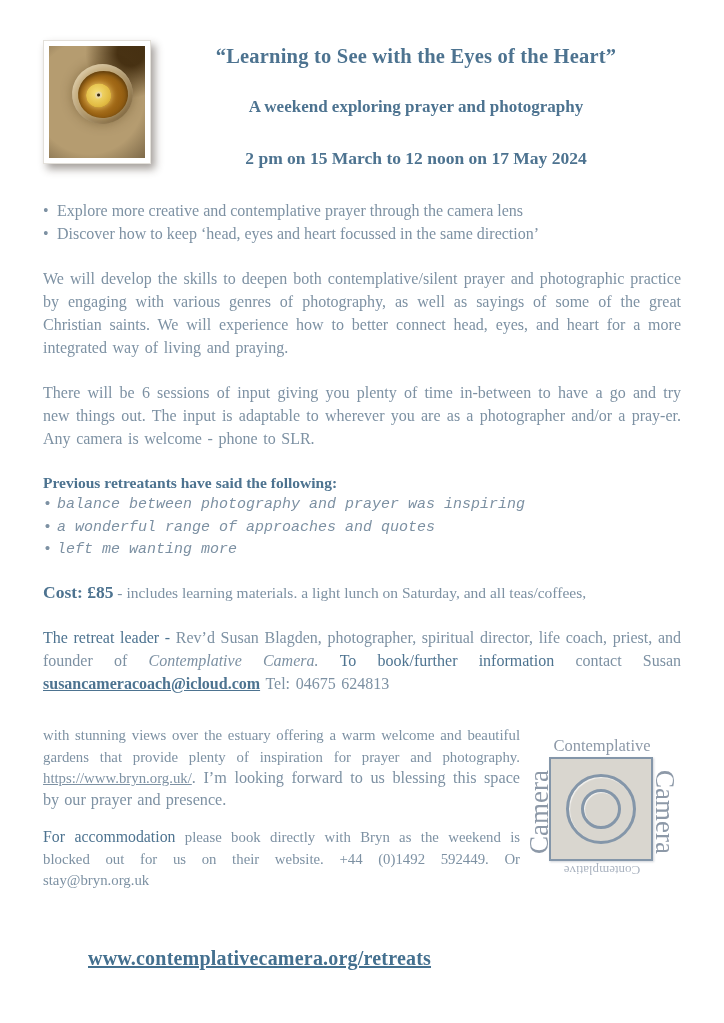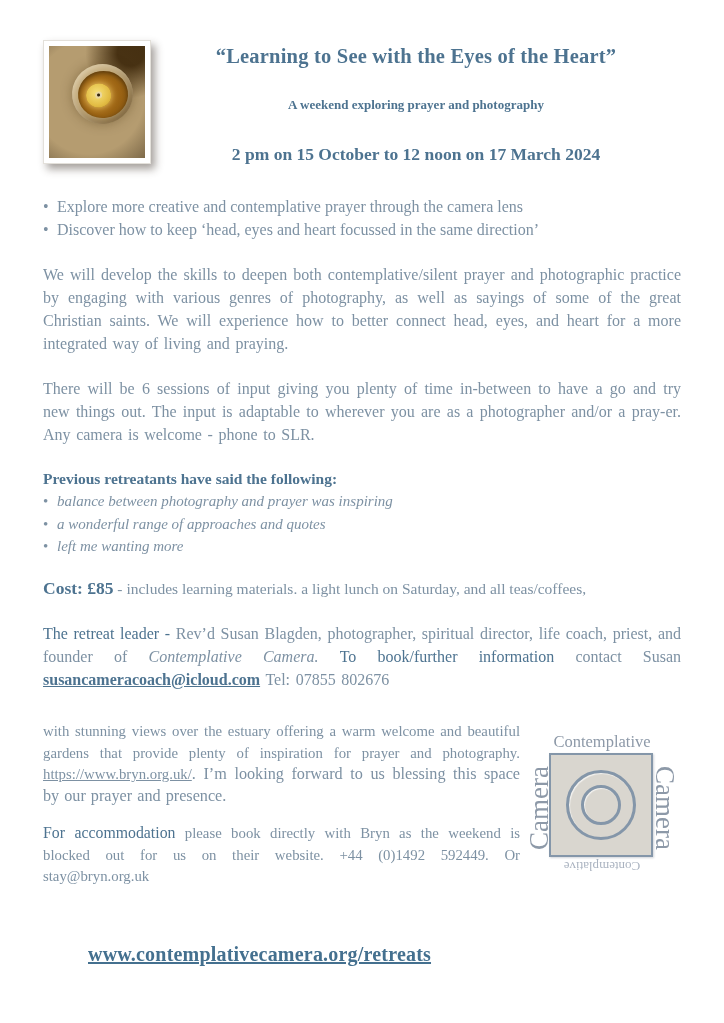--- a/index.html
+++ b/index.html
@@ -46,31 +46,31 @@
     position:absolute;left:16%;top:27%;width:50%;height:50%;border-radius:50%;
     background:radial-gradient(circle at 45% 40%, #f7e27a 0%, #e3bd45 60%, #c49a2a 100%);
     box-shadow:0 0 7px rgba(255,222,122,.85);
   }
   .eye-pupil{
     position:absolute;left:37%;top:34%;width:27%;height:28%;border-radius:50%;
     background:#33250e;border:2px solid #e9d79f;
   }
   .header-text{flex:1;text-align:center;padding-top:5px;}
   .title{font-size:20.5px;font-weight:bold;color:var(--heading);letter-spacing:.2px;}
-  .subtitle{font-size:13px;font-weight:bold;color:var(--heading);margin-top:29px;}
+  .subtitle{font-size:17px;font-weight:bold;color:var(--heading);margin-top:29px;}
   .dates{font-size:17.5px;font-weight:bold;color:var(--heading);margin-top:31px;}
 
   
   .intro-list{margin-top:30px;font-size:16px;line-height:23px;}
   .bullet{display:inline-block;width:14px;}
   .para{font-size:16px;line-height:23px;text-align:justify;margin-top:22px;word-spacing:1.6px;}
 
   .testimonials{margin-top:21px;}
   .testi-heading{font-weight:bold;color:var(--heading);font-size:15.5px;line-height:23px;}
-  .testi-item{font-style:italic;font-size:15px;line-height:22.5px;}
+  .testi-item{font-style:italic;font-size:15px;line-height:22.5px;font-family:Liberation Mono, monospace;}
   .testi-item .bullet{font-style:normal;}
 
   .cost{margin-top:18px;font-size:15.5px;line-height:24px;}
   .cost-label{font-weight:bold;font-size:17.5px;color:var(--heading);}
 
   .leader{margin-top:21px;font-size:16px;line-height:23px;text-align:justify;word-spacing:1.6px;}
   .bold{font-weight:normal;color:var(--heading);}
   .italic{font-style:italic;}
   .email-link{font-weight:bold;text-decoration:underline;color:var(--heading);cursor:pointer;}
 
@@ -124,21 +124,21 @@
             <div class="eye-gold">
               <div class="eye-pupil"></div>
             </div>
           </div>
         </div>
       </div>
     </div>
     <div class="header-text">
       <div class="title">“Learning to See with the Eyes of the Heart”</div>
       <div class="subtitle">A weekend exploring prayer and photography</div>
-      <div class="dates">2 pm on 15 October to 12 noon on 17 March 2024</div>
+      <div class="dates">2 pm on 15 March to 12 noon on 17 May 2024</div>
     </div>
   </div>
 
   <div class="intro-list">
     <div class="intro-item"><span class="bullet">•</span><span>Explore more creative and contemplative prayer through the camera lens</span></div>
     <div class="intro-item"><span class="bullet">•</span><span>Discover how to keep ‘head, eyes and heart focussed in the same direction’</span></div>
   </div>
 
   <p class="para">We will develop the skills to deepen both contemplative/silent prayer and photographic practice by engaging with various genres of photography, as well as sayings of some of the great Christian saints.  We will experience how to better connect head, eyes, and heart for a more integrated way of living and praying.</p>
   <p class="para">There will be 6 sessions of input giving you plenty of time in-between to have a go and try new things out. The input is adaptable to wherever you are as a photographer and/or a pray-er. Any camera is welcome - phone to SLR.</p>
@@ -148,21 +148,21 @@
     <div class="testi-item"><span class="bullet">•</span><span>balance between photography and prayer was inspiring</span></div>
     <div class="testi-item"><span class="bullet">•</span><span>a wonderful range of approaches and quotes</span></div>
     <div class="testi-item"><span class="bullet">•</span><span>left me wanting more</span></div>
   </div>
 
   <div class="cost">
     <span class="cost-label">Cost: £85</span><span> - includes learning materials. a light lunch on Saturday, and all teas/coffees,</span>
   </div>
 
   <p class="leader">
-    <span class="bold">The retreat leader -</span><span> Rev’d Susan Blagden, photographer, spiritual director, life coach, priest, and founder of </span><span class="italic">Contemplative Camera. </span><span class="bold">To book/further information</span><span> contact Susan </span><a class="email-link">susancameracoach@icloud.com</a><span> Tel: 07855 802676</span>
+    <span class="bold">The retreat leader -</span><span> Rev’d Susan Blagden, photographer, spiritual director, life coach, priest, and founder of </span><span class="italic">Contemplative Camera. </span><span class="bold">To book/further information</span><span> contact Susan </span><a class="email-link">susancameracoach@icloud.com</a><span> Tel: 04675 624813</span>
   </p>
 
   <div class="where">
     <div class="columns">
       <div class="col-left">
         <p class="where-body">
           <span>with stunning views over the estuary offering a warm welcome and beautiful gardens that provide plenty of inspiration for prayer and photography. </span><a class="plain-link">https://www.bryn.org.uk/</a><span class="where-closing">. I’m looking forward to us blessing this space by our prayer and presence.</span>
         </p>
         <p class="accommodation">
           <span class="bold">For accommodation</span><span> please book directly with Bryn as the weekend is blocked out for us on their website. +44 (0)1492 592449. Or stay@bryn.org.uk</span>

